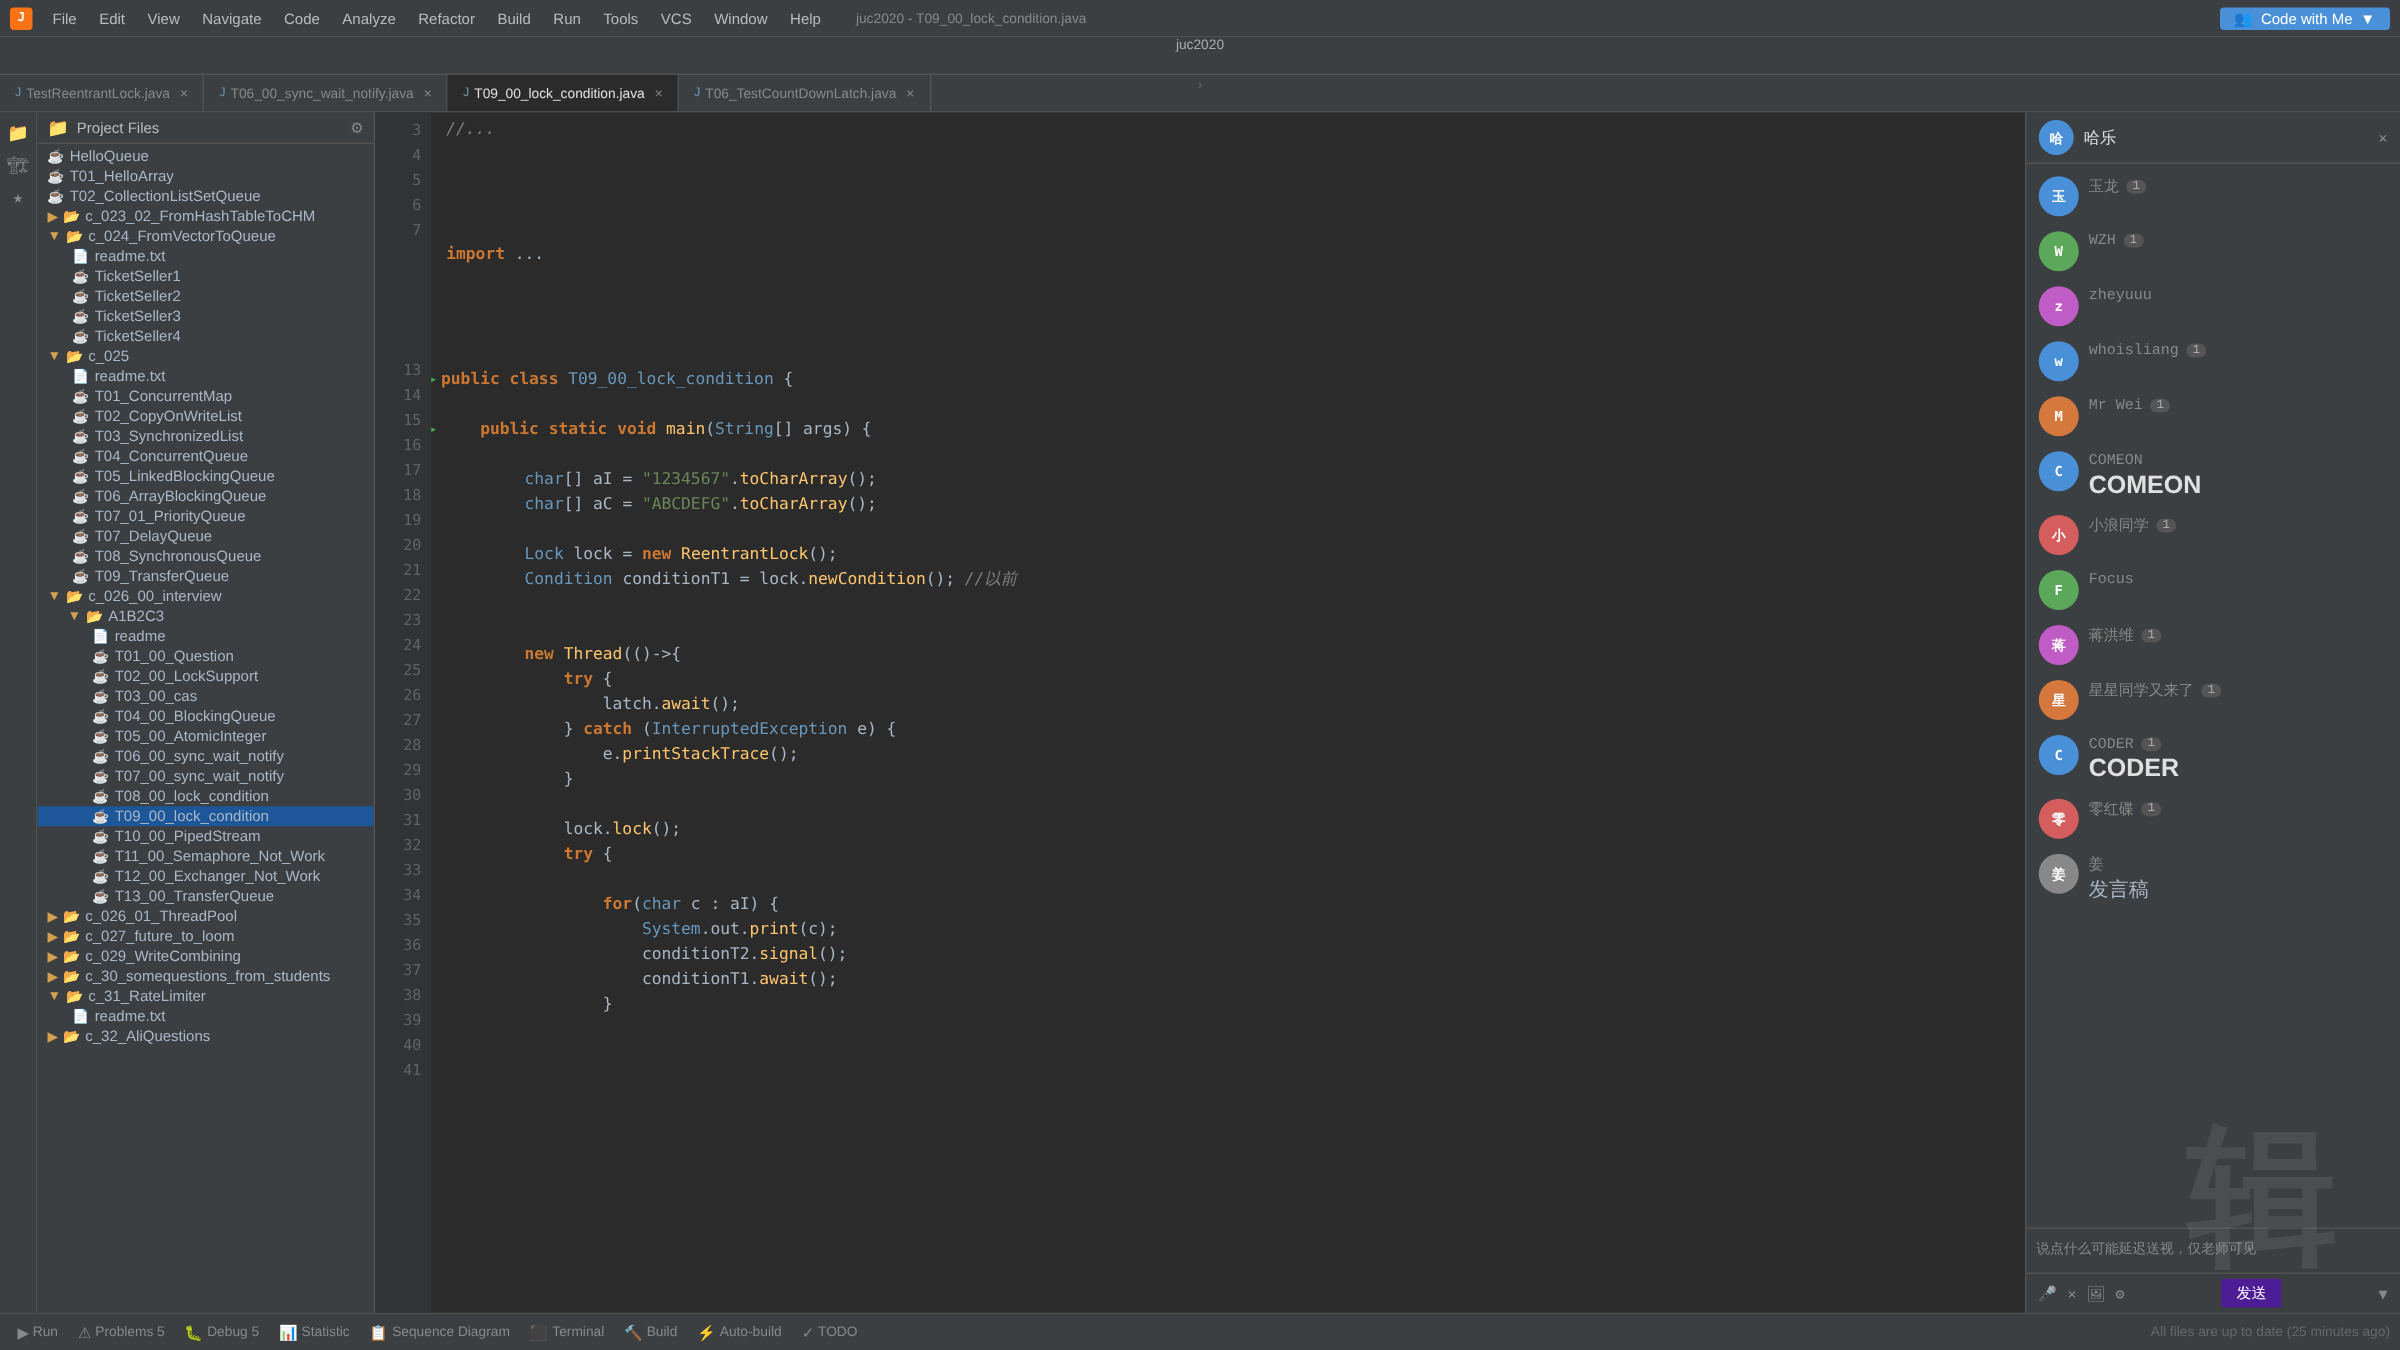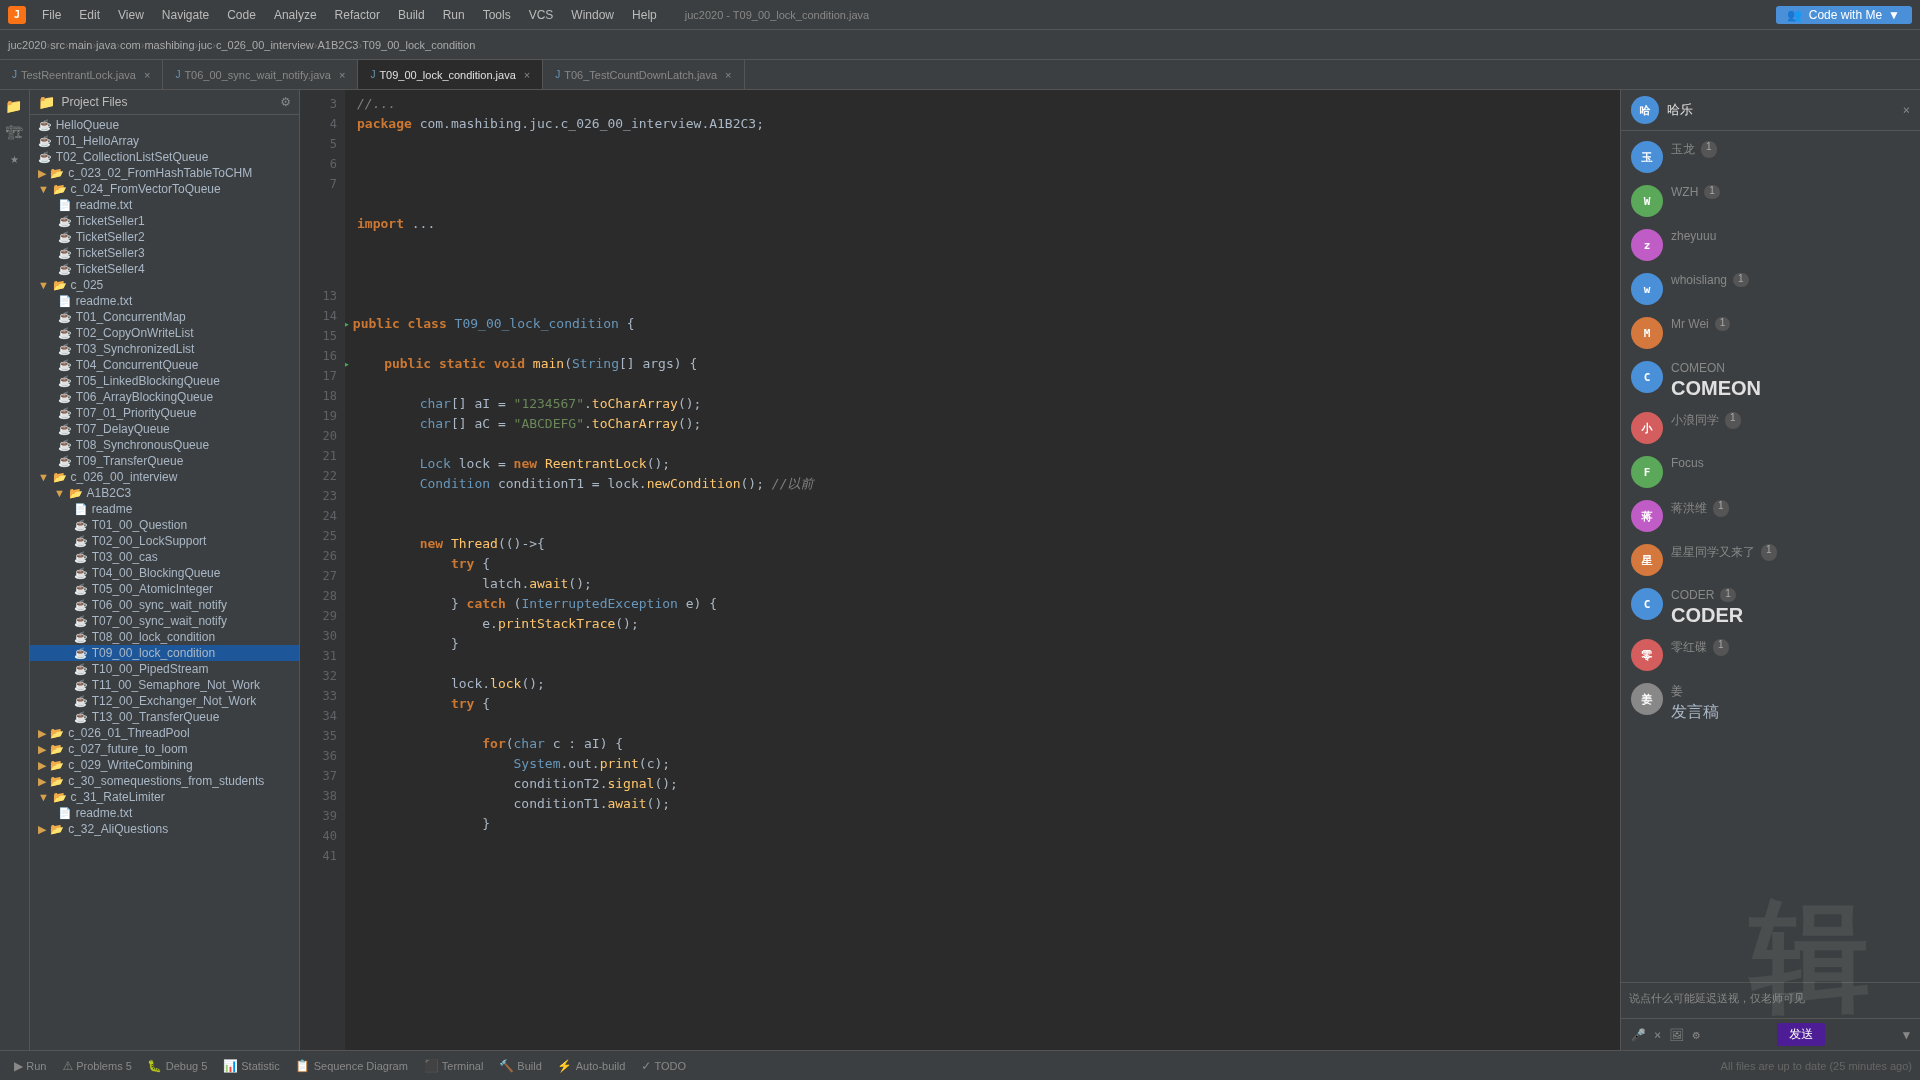--- a/index.html
+++ b/index.html
@@ -8,21 +8,21 @@
     
     #title-bar { display: flex; align-items: center; background: #3c3f41; height: 30px; padding: 0 8px; border-bottom: 1px solid #555; }
     #title-bar .app-icon { width: 18px; height: 18px; background: #f97316; border-radius: 3px; margin-right: 8px; display: flex; align-items: center; justify-content: center; color: white; font-size: 10px; font-weight: bold; }
     #title-bar .menu-items { display: flex; gap: 2px; }
     #title-bar .menu-item { padding: 2px 8px; color: #bbbbbb; cursor: pointer; font-size: 12px; font-family: sans-serif; }
     #title-bar .file-path { margin-left: 20px; color: #888; font-size: 11px; font-family: sans-serif; }
     #title-bar .spacer { flex: 1; }
     #title-bar .code-with-me { display: flex; align-items: center; gap: 6px; background: #4a90d9; padding: 2px 12px; border-radius: 3px; color: white; font-size: 12px; font-family: sans-serif; cursor: pointer; }
 
     
-    #breadcrumb { display: flex; align-items: center; background: #3c3f41; height: 30px; padding: 0 8px; border-bottom: 1px solid #555; font-size: 11px; font-family: sans-serif; color: #888; gap: 0; }
+    #breadcrumb { display: flex; align-items: center; background: #3c3f41; height: 30px; padding: 0 8px; border-bottom: 1px solid #555; font-size: 11px; font-family: sans-serif; color: #888; gap: 20px; flex-direction: column; }
     #breadcrumb span { color: #aaa; }
     #breadcrumb .sep { color: #666; }
 
     
     #tab-bar { display: flex; align-items: center; background: #3c3f41; height: 30px; border-bottom: 1px solid #555; overflow: hidden; }
     .tab { display: flex; align-items: center; padding: 0 12px; height: 100%; border-right: 1px solid #555; color: #888; font-size: 11px; font-family: sans-serif; cursor: pointer; white-space: nowrap; gap: 4px; }
     .tab.active { background: #2b2b2b; color: #e0e0e0; }
 
     
     #main { display: flex; height: calc(1080px - 30px - 30px - 30px - 30px); }
@@ -66,21 +66,21 @@
     #right-panel { width: 300px; background: #3c3f41; border-left: 1px solid #555; display: flex; flex-direction: column; }
     #right-panel-header { display: flex; align-items: center; justify-content: space-between; padding: 6px 10px; border-bottom: 1px solid #555; }
     #right-panel-header .user-info { display: flex; align-items: center; gap: 8px; font-family: sans-serif; font-size: 13px; color: #e0e0e0; }
     #right-panel-header .avatar { width: 28px; height: 28px; border-radius: 50%; background: #4a90d9; display: flex; align-items: center; justify-content: center; color: white; font-size: 11px; font-weight: bold; }
     #chat-list { flex: 1; overflow-y: auto; padding: 4px 0; }
     #chat-list::-webkit-scrollbar { width: 4px; }
     #chat-list::-webkit-scrollbar-thumb { background: #555; }
     .chat-item { display: flex; align-items: flex-start; padding: 6px 10px; gap: 8px; }
     .chat-avatar { width: 32px; height: 32px; border-radius: 50%; display: flex; align-items: center; justify-content: center; color: white; font-size: 11px; font-weight: bold; flex-shrink: 0; }
     .chat-content { flex: 1; }
-    .chat-name { font-size: 12px; font-family: Liberation Sans, sans-serif; color: #888; margin-bottom: 2px; display: flex; gap: 6px; }
+    .chat-name { font-size: 12px; font-family: Liberation Mono, monospace; color: #888; margin-bottom: 2px; display: flex; align-items: center; gap: 6px; }
     .chat-count { background: #555; border-radius: 8px; padding: 0 5px; font-size: 10px; color: #aaa; }
     .chat-text { font-size: 16px; font-family: sans-serif; color: #a9b7c6; }
     #chat-input-area { border-top: 1px solid #555; padding: 8px; }
     #chat-footer { display: flex; align-items: center; justify-content: space-between; padding: 4px 10px; border-top: 1px solid #555; }
     #chat-footer .footer-icons { display: flex; gap: 8px; color: #888; }
     #send-btn { background: #4c1d95; color: white; border: none; padding: 3px 12px; border-radius: 2px; cursor: pointer; font-size: 12px; font-family: sans-serif; }
 
     
     #bottom-toolbar { display: flex; align-items: center; background: #3c3f41; height: 30px; border-top: 1px solid #555; padding: 0 8px; gap: 4px; font-family: sans-serif; font-size: 11px; color: #888; }
     .bottom-btn { display: flex; align-items: center; gap: 3px; padding: 2px 6px; cursor: pointer; border-radius: 2px; color: #888; }
@@ -407,21 +407,20 @@
           <div>35</div>
           <div>36</div>
         <div>37</div>
           <div>38</div>
           <div>39</div>
           <div>40</div>
           <div>41</div>
       </div>
       <div id="code-content">
         <span class="code-line"><span class="comment">//...</span></span>
-        <span class="code-line"><span class="kw">package</span> <span class="var">com.mashibing.juc.c_026_00_interview.A1B2C3</span>;</span>
         <span class="code-line"> </span>
         <span class="code-line"> </span>
         <span class="code-line"> </span>
         <span class="code-line"> </span>
         <span class="code-line"><span class="kw">import</span> <span class="var">...</span></span>
         <span class="code-line"> </span>
         <span class="code-line"> </span>
         <span class="code-line"> </span>
         <span class="code-line"> </span>
         <span class="code-line"><span class="run-arrow">▶</span><span class="kw">public class</span> <span class="type">T09_00_lock_condition</span> <span class="punct">{</span></span>

